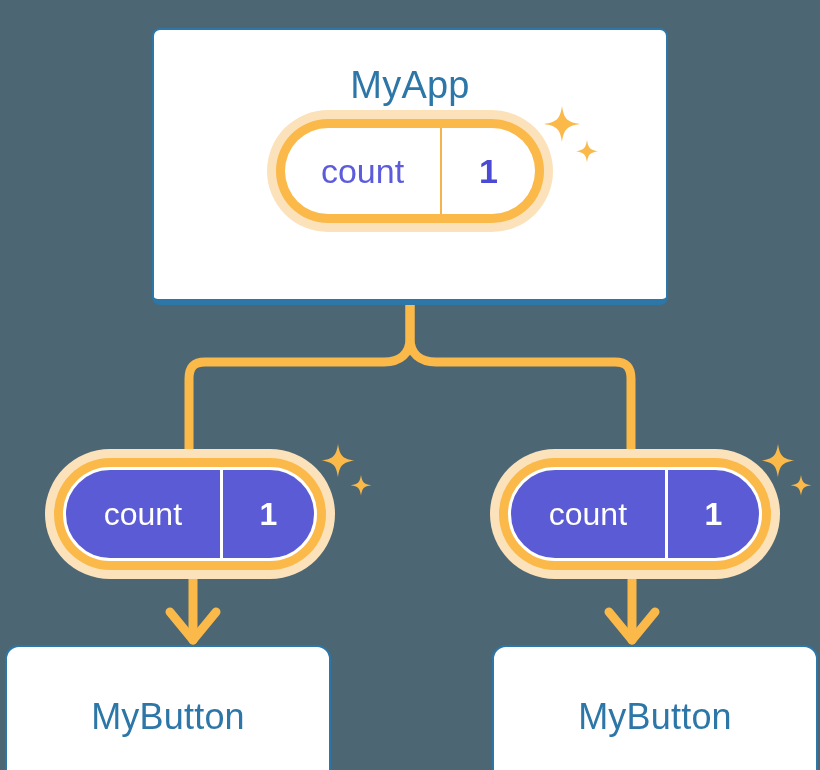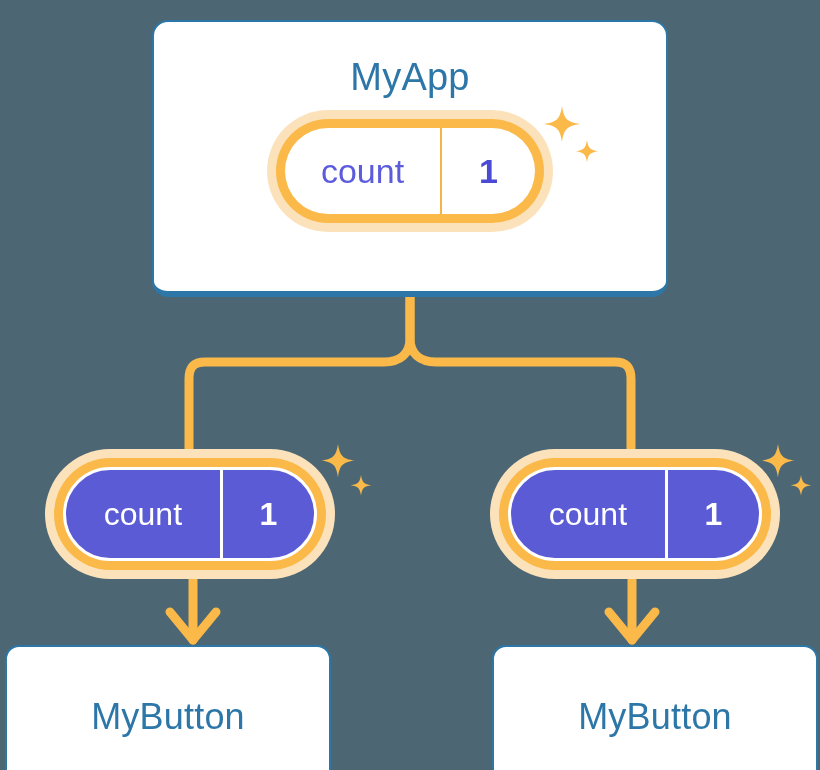--- a/index.html
+++ b/index.html
@@ -42,24 +42,24 @@
   }
   .card-title {
     color: #2c76a8;
     text-align: center;
     font-weight: 400;
     letter-spacing: 0.2px;
   }
 
   #app-card {
     left: 152px;
-    top: 20px;
+    top: 28px;
     width: 516px;
     height: 277px;
-    border-radius: 16px;
+    border-radius: 8px;
   }
   #app-card .card-title {
     font-size: 38px;
     line-height: 1;
     margin-top: 36px;
   }
 
   .button-card {
     width: 326px;
     height: 140px;

